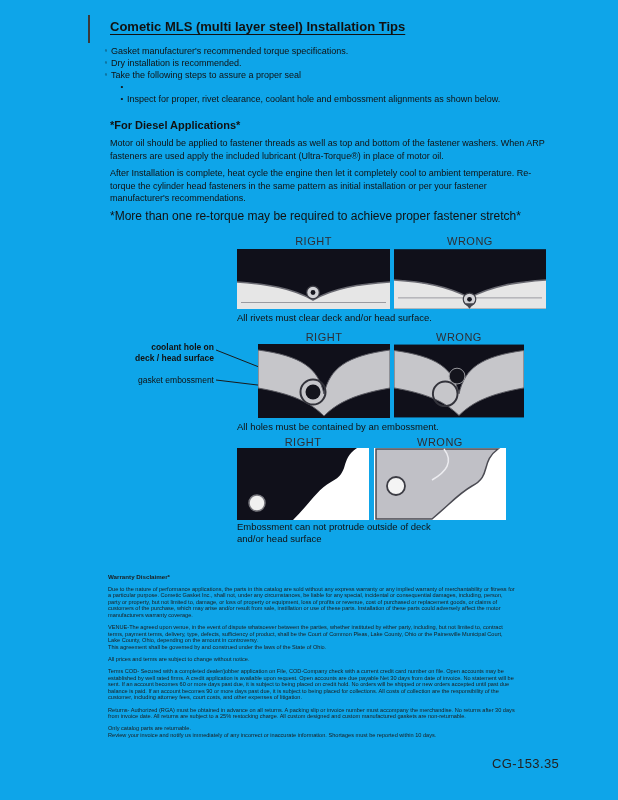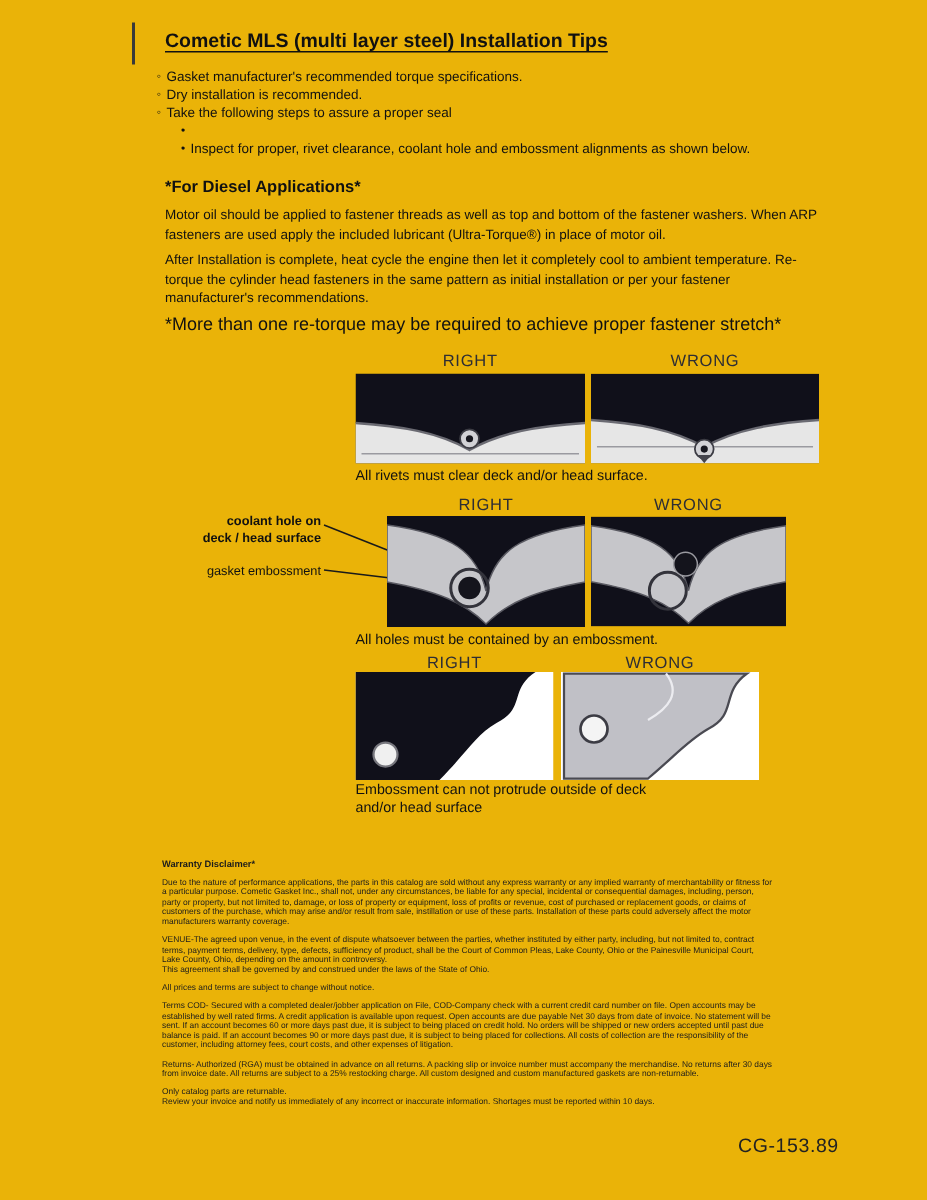--- a/index.html
+++ b/index.html
@@ -1,19 +1,19 @@
 <!DOCTYPE html>
 <html><head>
 <meta charset="utf-8">
 <style>
   html,body{margin:0;padding:0;background:#e9e9e9;}
   .page{
     position:relative;
     width:618px;height:800px;
-    background:#eab308;
+    background:#0ea5e9;
     font-family:"Liberation Sans", sans-serif;
     color:#111;
     overflow:hidden;
     margin:0 auto;
   }
   .abs{position:absolute;}
   .margin-mark{left:88px;top:15px;width:2px;height:28px;background:#3a3a3a;}
   .title{
     left:110px;top:19px;
     font-size:13px;font-weight:bold;
@@ -168,15 +168,15 @@
     <p class="prewrap">Due to the nature of performance applications, the parts in this catalog are sold without any express warranty or any implied warranty of merchantability or fitness for a particular purpose.  Cometic Gasket Inc., shall not, under any circumstances, be liable for any special, incidental or consequential damages, including, person, party or property, but not limited to, damage, or loss of property or equipment, loss of profits or revenue, cost of purchased or replacement goods, or claims of customers of the purchase, which may arise and/or result from sale, instillation or use of these parts.  Installation of these parts could adversely affect the motor manufacturers warranty coverage.</p>
     <p class="prewrap">VENUE-The agreed upon venue, in the event of dispute whatsoever between the parties, whether instituted by either party, including, but not limited to, contract terms, payment terms, delivery, type, defects, sufficiency of product, shall be the Court of Common Pleas, Lake County, Ohio or the Painesville Municipal Court, Lake County, Ohio, depending on the amount in controversy.
 This agreement shall be governed by and construed under the laws of the State of Ohio.</p>
     <p class="prewrap">All prices and terms are subject to change without notice.</p>
     <p class="prewrap">Terms COD- Secured with a completed dealer/jobber application on File, COD-Company check with a current credit card number on file.  Open accounts may be established by well rated firms.  A credit application is available upon request.  Open accounts are due payable Net 30 days from date of invoice.  No statement will be sent.  If an account becomes 60 or more days past due, it is subject to being placed on credit hold.  No orders will be shipped or new orders accepted until past due balance is paid.  If an account becomes 90 or more days past due, it is subject to being placed for collections.  All costs of collection are the responsibility of the customer, including attorney fees, court costs, and other expenses of litigation.</p>
     <p class="prewrap">Returns- Authorized (RGA) must be obtained in advance on all returns.  A packing slip or invoice number must accompany the merchandise.  No returns after 30 days from invoice date.  All returns are subject to a 25% restocking charge.  All custom designed and custom manufactured gaskets are non-returnable.</p>
     <p class="prewrap">Only catalog parts are returnable.
 Review your invoice and notify us immediately of any incorrect or inaccurate information.  Shortages must be reported within 10 days.</p>
   </div>
 
-  <div class="abs footer-code">CG-153.89</div>
+  <div class="abs footer-code">CG-153.35</div>
 
 </div>
 
 </body></html>

